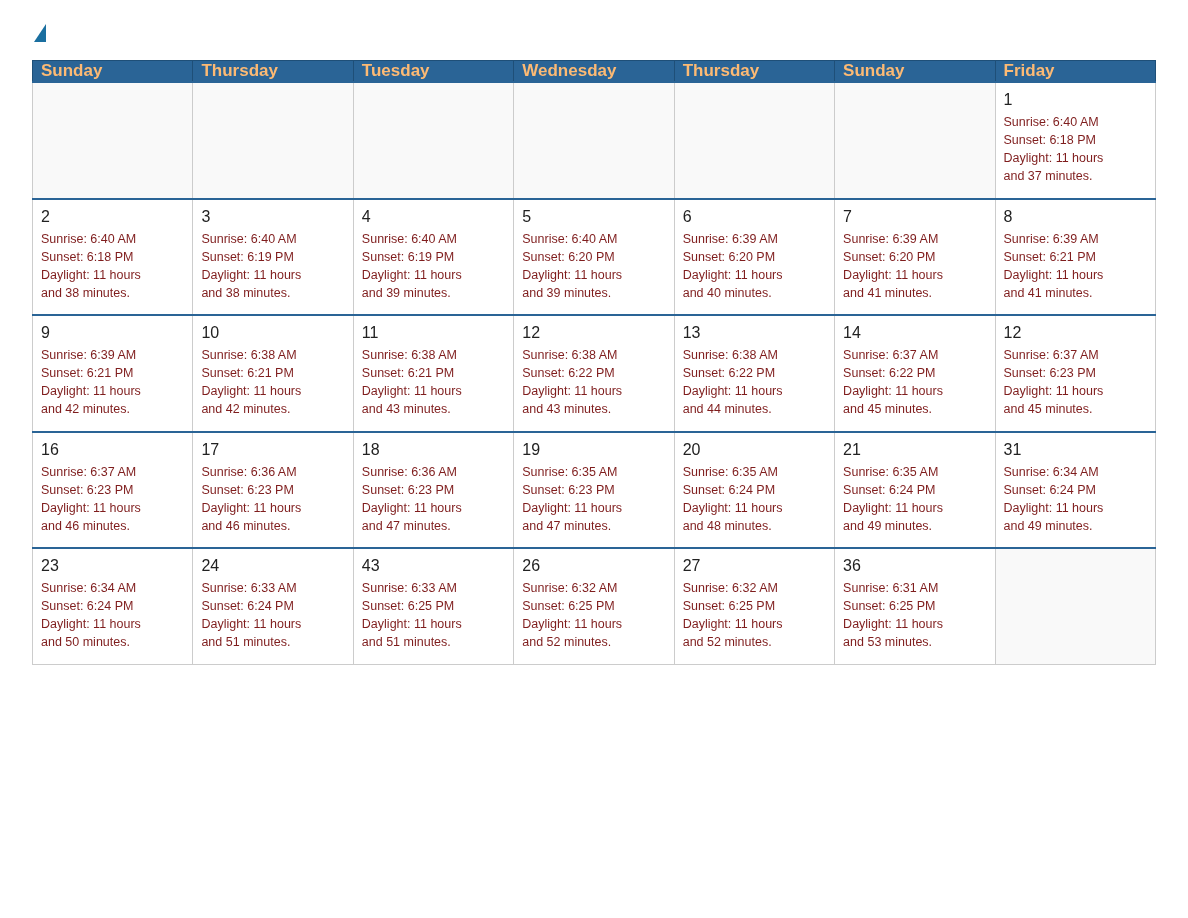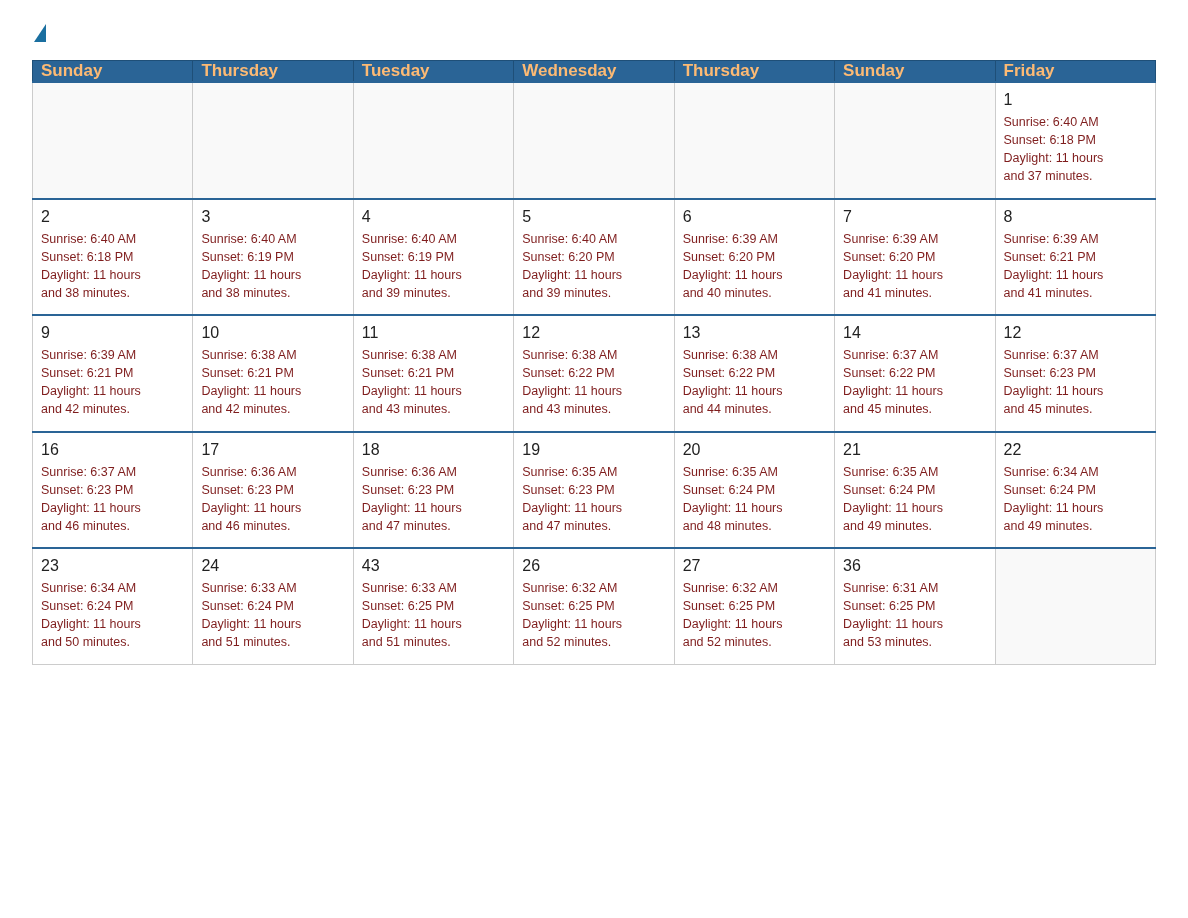--- a/index.html
+++ b/index.html
@@ -291,21 +291,21 @@
 and 48 minutes.</div>
         </td>
         <td>
           <span class="day-number">21</span>
           <div class="day-info" style="white-space: pre-line;">Sunrise: 6:35 AM
 Sunset: 6:24 PM
 Daylight: 11 hours
 and 49 minutes.</div>
         </td>
         <td>
-          <span class="day-number">22</span>
+          <span class="day-number">31</span>
           <div class="day-info" style="white-space: pre-line;">Sunrise: 6:34 AM
 Sunset: 6:24 PM
 Daylight: 11 hours
 and 49 minutes.</div>
         </td>
       </tr>
       <tr>
         <td>
           <span class="day-number">23</span>
           <div class="day-info" style="white-space: pre-line;">Sunrise: 6:34 AM

